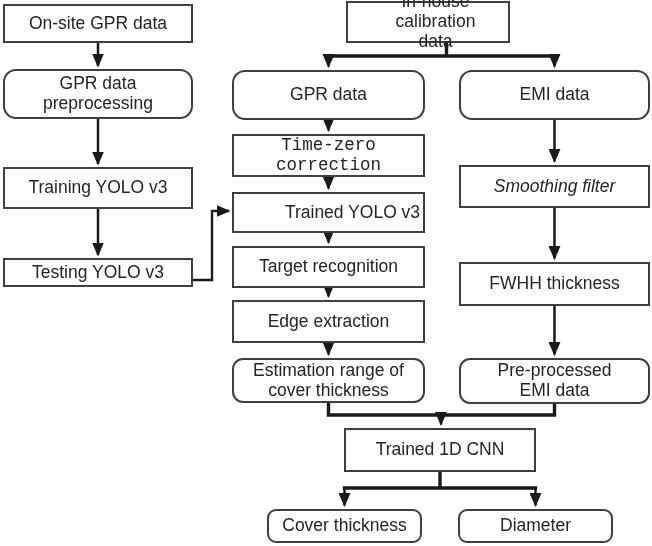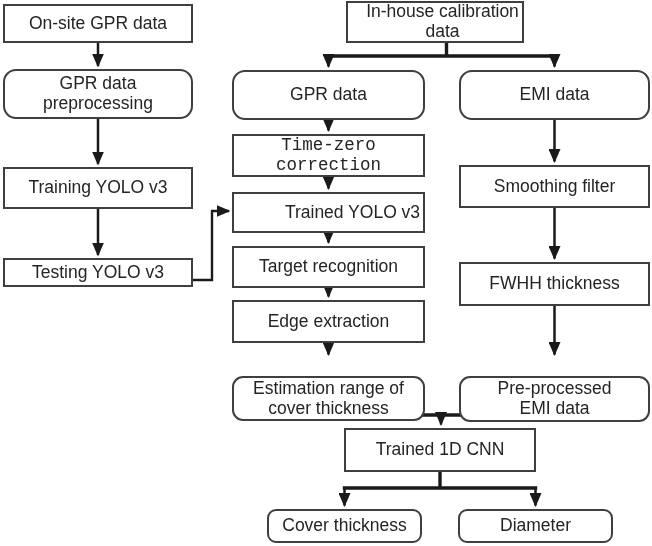--- a/index.html
+++ b/index.html
@@ -31,21 +31,21 @@
     text-align: center;
     color: #242424;
     font-size: 17.5px;
     line-height: 1.14;
   }
   .node .label {
     white-space: pre-line;
     padding: 0 2px;
   }
   .r13 { border-radius: 13px; }
-  .r11 { border-radius: 11px; margin-top: 18px; }
+  .r11 { border-radius: 11px; }
   .r9  { border-radius: 9px; }
 </style>
 </head>
 <body>
 
 <div class="canvas">
 
   <svg class="connector-layer" width="652" height="546" viewBox="0 0 652 546">
     <defs>
       <marker id="ah" markerUnits="userSpaceOnUse" markerWidth="14" markerHeight="12" viewBox="0 0 14 12" refX="12.5" refY="6" orient="auto">
@@ -85,21 +85,21 @@
     <span class="label">GPR data
 preprocessing</span>
   </div>
   <div class="node" style="left:3px; top:167px; width:190px; height:42px;">
     <span class="label">Training YOLO v3</span>
   </div>
   <div class="node" style="left:3px; top:258px; width:190px; height:29px;">
     <span class="label">Testing YOLO v3</span>
   </div>
 
-  <div class="node" style="left:346px; top:1px; width:178px; height:42px;padding-left:15px;">
+  <div class="node" style="left:346px; top:1px; width:164px; height:42px;padding-left:15px;">
     <span class="label">In-house calibration
 data</span>
   </div>
 
   <div class="node r13" style="left:232px; top:70px; width:193px; height:50px;">
     <span class="label">GPR data</span>
   </div>
   <div class="node" style="left:232px; top:134px; width:193px; height:43px;font-family:Liberation Mono, monospace;">
     <span class="label">Time-zero correction</span>
   </div>
@@ -113,21 +113,21 @@
     <span class="label">Edge extraction</span>
   </div>
   <div class="node r11" style="left:232px; top:358px; width:193px; height:45px;">
     <span class="label">Estimation range of
 cover thickness</span>
   </div>
 
   <div class="node r13" style="left:459px; top:70px; width:191px; height:50px;">
     <span class="label">EMI data</span>
   </div>
-  <div class="node" style="left:459px; top:165px; width:191px; height:43px;">
+  <div class="node" style="left:459px; top:165px; width:191px; height:43px;font-style:italic;">
     <span class="label">Smoothing filter</span>
   </div>
   <div class="node" style="left:459px; top:262px; width:191px; height:44px;">
     <span class="label">FWHH thickness</span>
   </div>
   <div class="node r11" style="left:459px; top:358px; width:191px; height:46px;">
     <span class="label">Pre-processed
 EMI data</span>
   </div>
 

